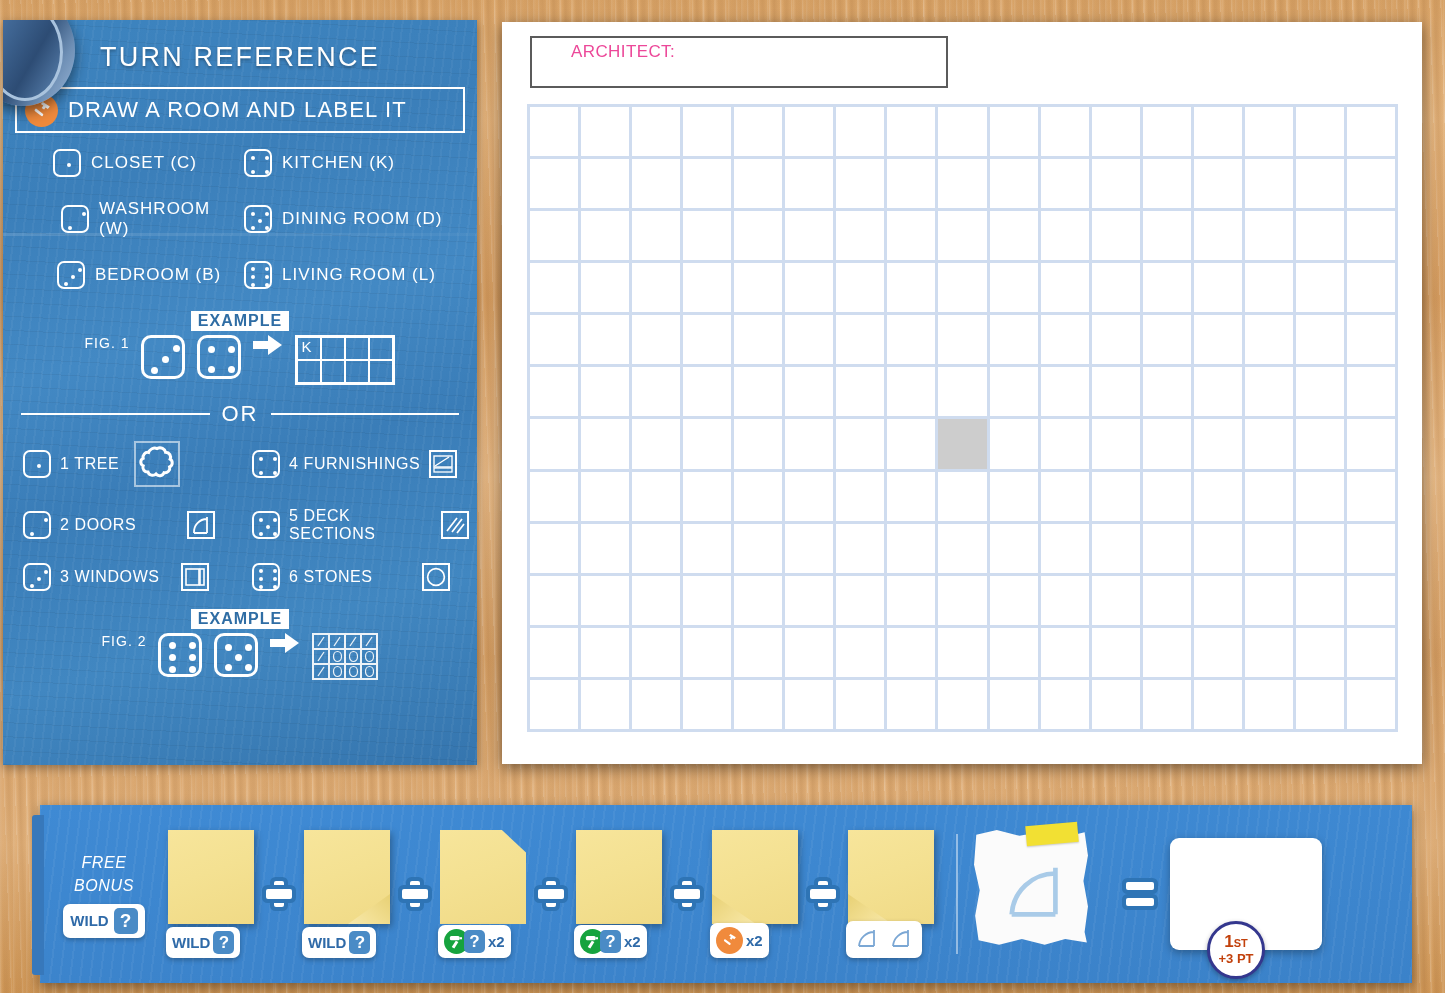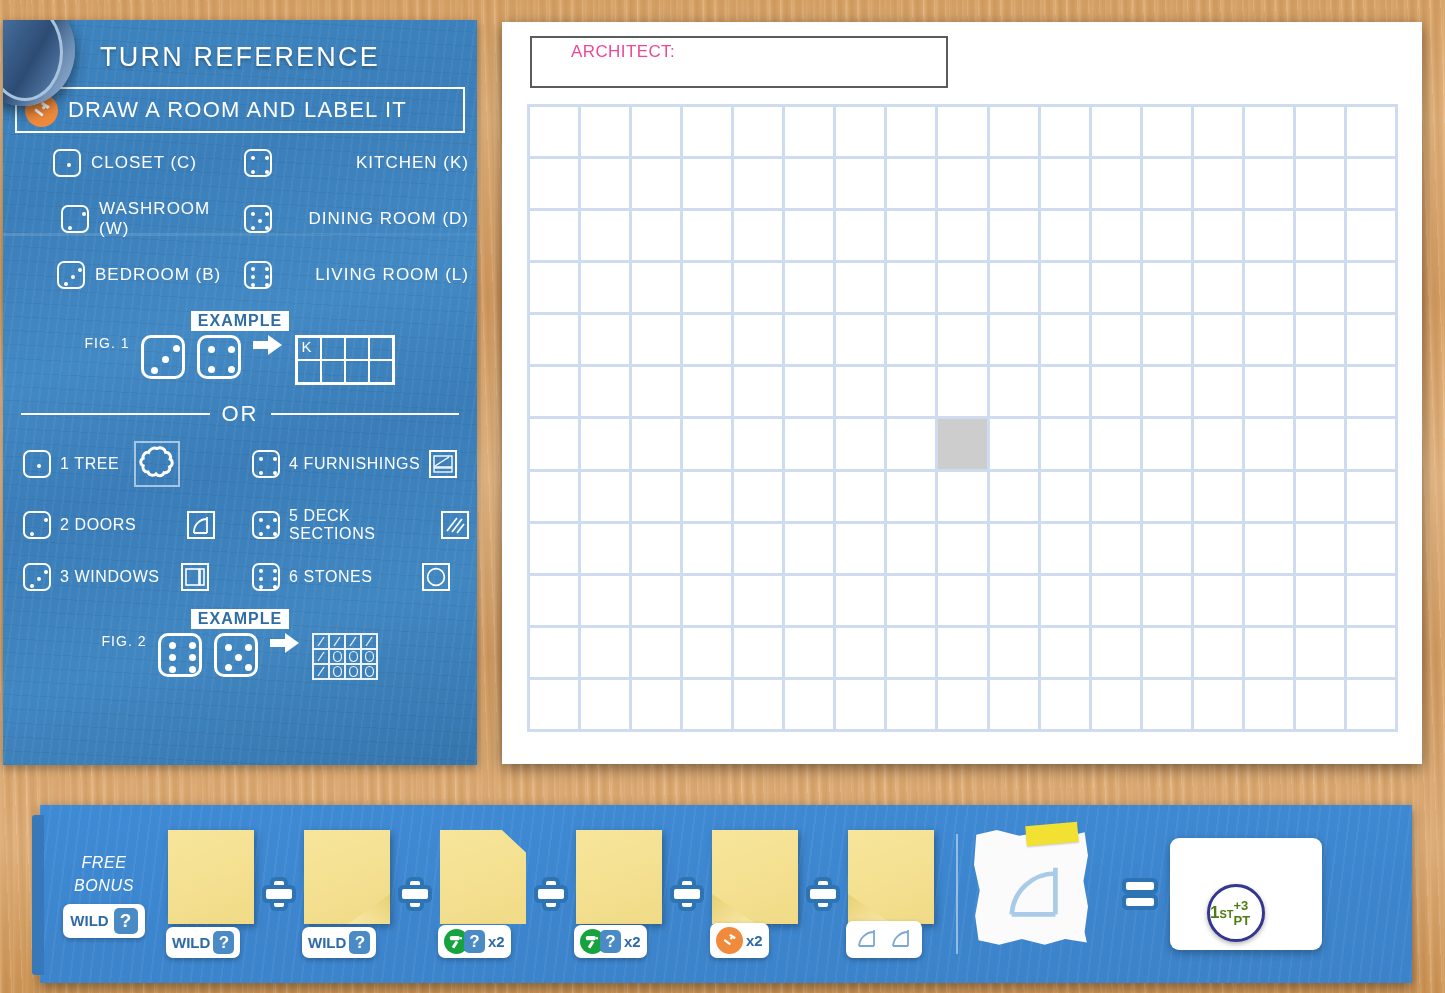--- a/index.html
+++ b/index.html
@@ -56,21 +56,21 @@
   }
   .section-bar .lbl{ font-size:22px; letter-spacing:1.2px; white-space:nowrap;}
   .badge-ico{ width:33px;height:33px;border-radius:50%;flex:0 0 auto;
     display:flex;align-items:center;justify-content:center;}
   .badge-ico.orange{ background:#f08a3c; }
   .badge-ico.green{ background:#16a33e; }
 
   .room-grid{ margin:16px 8px 0 8px; display:grid; grid-template-columns:1fr 1fr;
     row-gap:22px; }
   .room-row{ display:flex; align-items:center; gap:10px; padding-left:42px; font-size:17px; letter-spacing:1px;}
-  .room-grid .room-row:nth-child(2n){ padding-left:4px;justify-content:space-between;}
+  .room-grid .room-row:nth-child(2n){ padding-left:4px;}
   .room-grid .room-row:nth-child(3){ padding-left:50px;}
   .room-grid .room-row:nth-child(5){ padding-left:46px;}
 
   
   .die{ width:28px;height:28px;border:2px solid #fff;border-radius:7px;
         position:relative;flex:0 0 auto;}
   .die i{ position:absolute;width:4.4px;height:4.4px;border-radius:50%;background:#fff;}
   .die.big{width:44px;height:44px;border-radius:10px;border-width:3px;}
   .die.big i{width:7px;height:7px;}
 
@@ -191,23 +191,23 @@
   }
   .tape{ position:absolute; left:52px; top:0px; width:52px;height:20px;
     background:#f2e033; transform:rotate(-5deg); z-index:3; box-shadow:0 1px 2px rgba(0,0,0,.2);}
   .deck-slot{ position:relative; width:140px;height:140px;flex:0 0 auto;}
 
   .result-box{
     width:152px;height:112px;background:#fff;border-radius:9px;flex:0 0 auto;
     box-shadow:0 3px 8px rgba(0,0,0,.3); margin-left:2px;
   }
   .first-badge{
-    position:absolute; left:1207px; top:884px; width:58px;height:58px;border-radius:50%;
-    background:#fff; border:3px solid #34378e; color:#4d7c0f;
-    display:flex;flex-direction:row;align-items:center;justify-content:center;
+    position:absolute; left:1207px; top:921px; width:58px;height:58px;border-radius:50%;
+    background:#fff; border:3px solid #34378e; color:#c2410c;
+    display:flex;flex-direction:column;align-items:center;justify-content:center;
     font-weight:bold; z-index:9; box-shadow:0 2px 5px rgba(0,0,0,.3);
   }
   .first-badge .a{ font-size:17px;line-height:16px;}
   .first-badge .a small{ font-size:11px;}
   .first-badge .b{ font-size:13px;line-height:15px;}
 </style>
 </head>
 <body>
 
 <div class="ref-panel">

